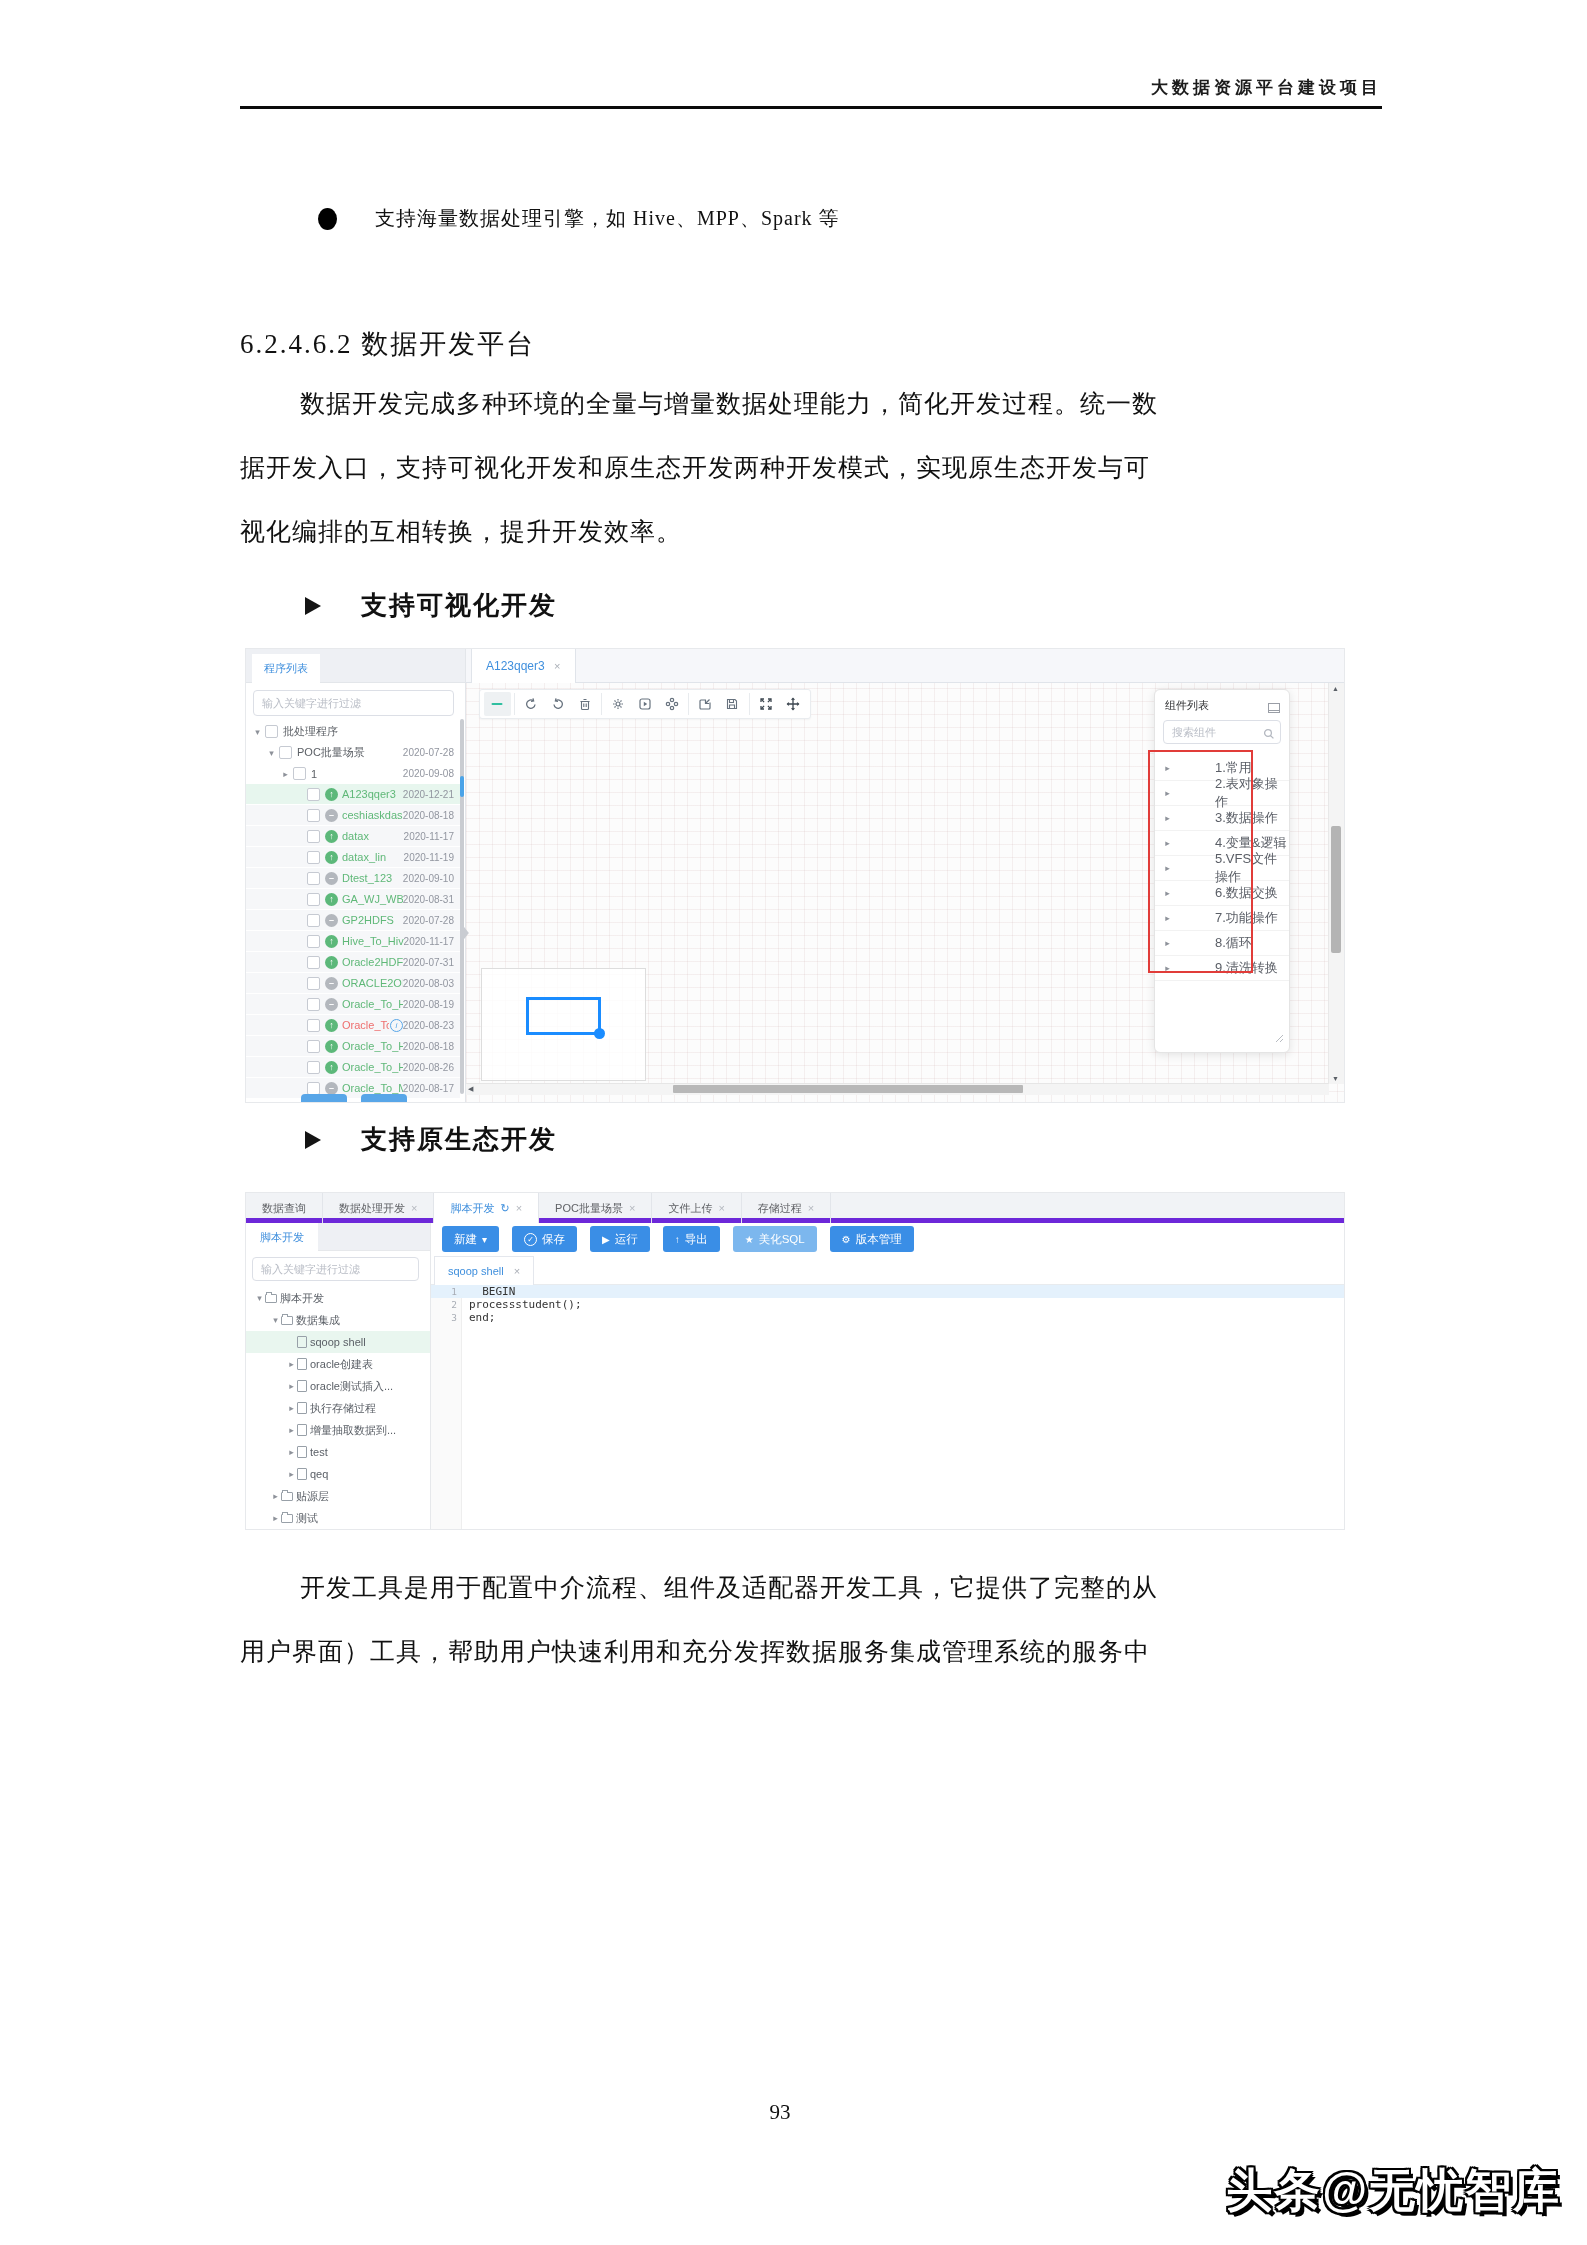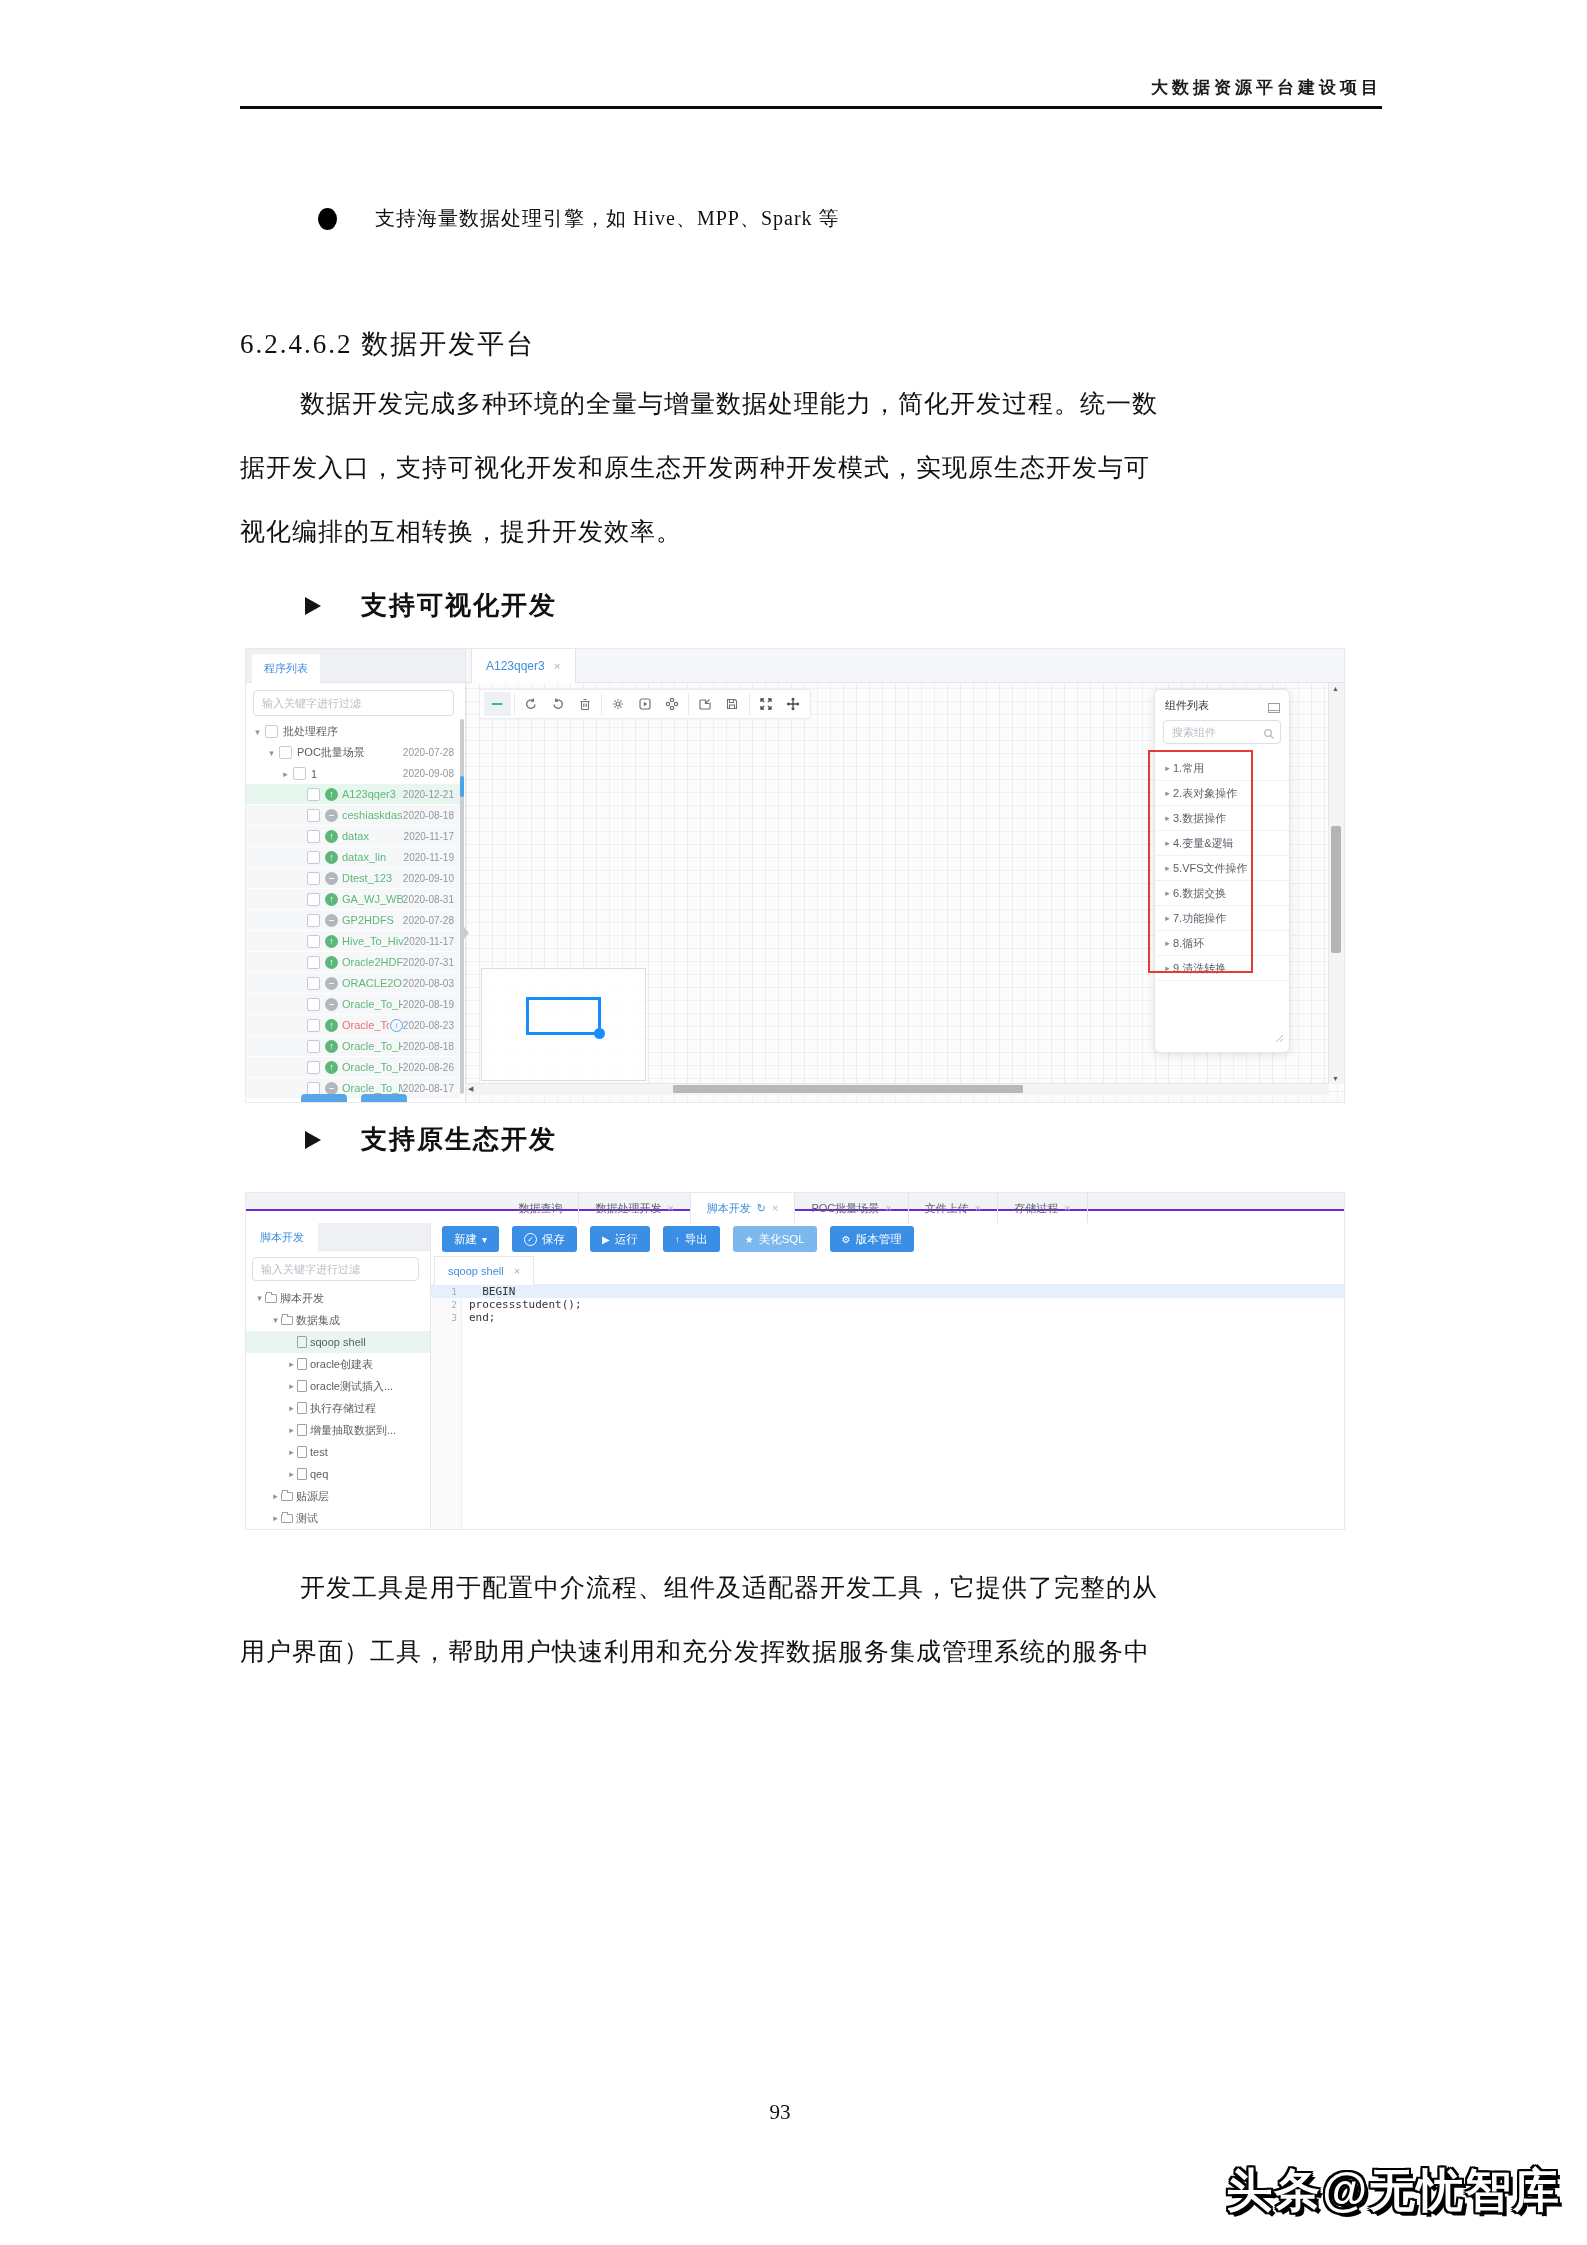--- a/index.html
+++ b/index.html
@@ -81,26 +81,26 @@
   .s1-vscroll .thumb{position:absolute;left:2px;top:143px;width:10px;height:127px;background:#b4b4b4;border-radius:2px;}
   .comp-panel{position:absolute;left:688px;top:40px;width:134px;height:362px;background:#fff;border:1px solid #e4e4e4;border-radius:6px;
      box-shadow:0 2px 10px rgba(0,0,0,.10);}
   .comp-title{position:absolute;left:10px;top:8px;font-size:11px;color:#303133;}
   .comp-min{position:absolute;right:9px;top:9px;}
   .comp-search{position:absolute;left:8px;top:30px;width:118px;height:24px;padding-right:20px;}
   .comp-mag{position:absolute;right:14px;top:36px;}
   .comp-list{position:absolute;left:0;top:66px;width:100%;}
   .comp-item{height:24px;display:flex;align-items:center;border-bottom:1px solid #f2f2f2;}
   .comp-item .caret{margin-left:7px;}
-  .comp-item .lab{font-size:11px;color:#5a5e66;}
+  .comp-item .lab{font-size:13px;color:#5a5e66;margin-left:42px;}
   .comp-redbox{position:absolute;left:-7px;top:60px;width:101px;height:219px;border:2px solid #e13c39;pointer-events:none;}
   .comp-resize{position:absolute;right:5px;bottom:5px;}
   
   .shot2{position:absolute;left:245px;top:1192px;width:1100px;height:338px;background:#fff;border:1px solid #e7e9ec;box-sizing:border-box;overflow:hidden;}
-  .s2-tabbar{position:absolute;left:0;top:0;width:100%;height:18px;background:#f1f3f6;border-bottom:2px solid #6d28d9;box-sizing:border-box;display:flex;justify-content:center;}
+  .s2-tabbar{position:absolute;left:0;top:0;width:100%;height:30px;background:#f1f3f6;border-bottom:5px solid #6d28d9;box-sizing:border-box;display:flex;}
   .tab2{height:30px;line-height:30px;padding:0 16px;font-size:11px;color:#606266;border-right:1px solid #e2e5ea;display:flex;align-items:center;gap:6px;}
   .tab2.active{background:#fff;color:#3f8fdd;}
   .tab2 .x{color:#b4b8bf;font-size:11px;}
   .tab2 .rf{color:#3f8fdd;font-size:11px;}
   .s2-left{position:absolute;left:0;top:30px;width:185px;bottom:0;border-right:1px solid #e6e8eb;box-sizing:border-box;}
   .s2-left-head{position:absolute;left:0;top:0;width:100%;height:28px;background:#eef0f4;border-bottom:1px solid #e6e8eb;box-sizing:border-box;}
   .s2-left-tab{position:absolute;left:0;top:0;height:28px;line-height:28px;padding:0 14px;background:#fff;color:#3f8fdd;font-size:11px;}
   .s2-search{position:absolute;left:6px;top:34px;width:167px;height:24px;}
   .s2-tree{position:absolute;left:0;top:64px;width:100%;}
   .f-row{display:flex;align-items:center;height:22px;font-size:11px;}

